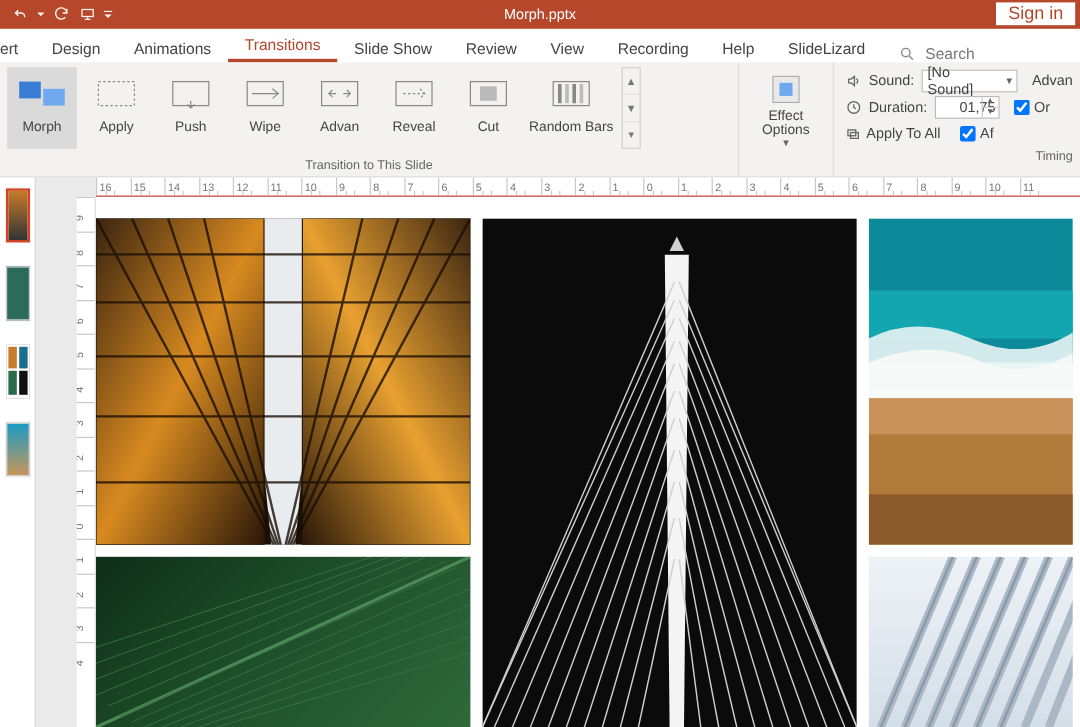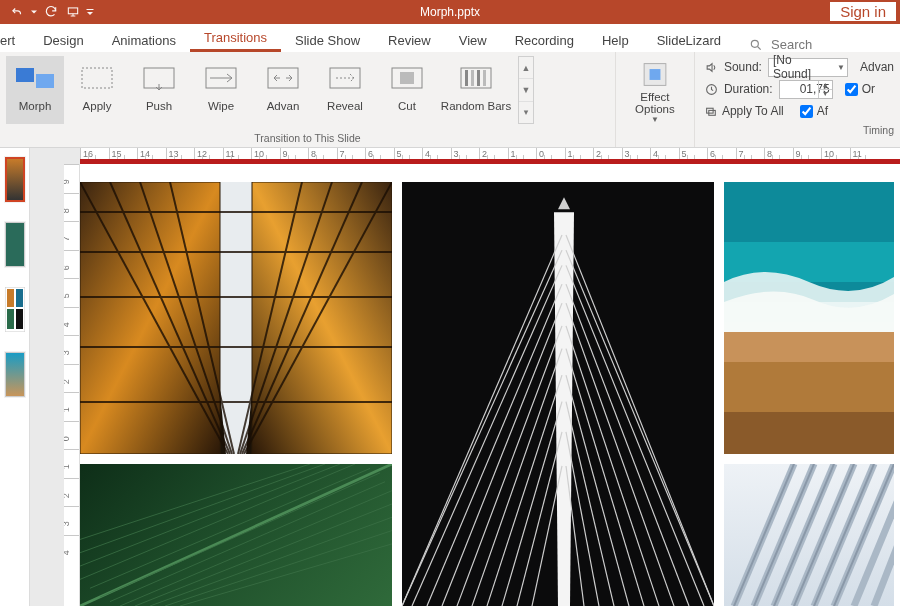--- a/index.html
+++ b/index.html
@@ -64,21 +64,21 @@
   .vscroll .arrow { height:16px; width:100%; display:flex; align-items:center; justify-content:center; font-size:8px; color:#888; }
   .vscroll .thumbdrag { width:9px; height:42px; background:#cfcfcf; margin-top:2px; }
 
   .thumb { width:22px; height:55px; margin:4px auto 10px auto; display:flex; align-items:center; justify-content:center; }
   .thumb-inner { width:20px; height:45px; background:#fff; border:1px solid #ccc; box-shadow: 0 0 0 1px rgba(0,0,0,0.05); }
   .thumb.sel .thumb-inner { border:2px solid #d04423; }
   .thumb3 svg { width:20px; height:45px; }
 
   .canvas-wrap { flex:1; position:relative; background:#eaeaea; }
 
-  .ruler-h { position:absolute; top:0; left:50px; right:0; height:16px; background:#fff; border-bottom:5px solid #b91c1c; overflow:hidden; font-size:9px; color:#777; }
+  .ruler-h { position:absolute; top:0; left:50px; right:0; height:16px; background:#fff; border-bottom:1px solid #b91c1c; overflow:hidden; font-size:9px; color:#777; }
   .ruler-h-inner { position:absolute; left:0; top:0; height:100%; display:flex; }
   .ruler-tick { width:28.5px; height:100%; border-left:1px solid #c8c8c8; display:flex; align-items:center; padding-left:2px; position:relative; }
   .ruler-tick::before, .ruler-tick::after { content:""; position:absolute; bottom:0; width:1px; height:4px; background:#c8c8c8; }
   .ruler-tick::before{ left: 7px;} .ruler-tick::after{ left: 14px;}
 
   .ruler-v { position:absolute; top:16px; left:34px; bottom:0; width:16px; background:#fff; border-right:1px solid #ddd; overflow:hidden; font-size:9px; color:#777; }
   .rv-tick { height:28.5px; border-top:1px solid #c8c8c8; display:flex; justify-content:center; padding-top:2px; position:relative; }
   .rv-tick span { transform: rotate(-90deg); display:block; margin-top:4px;}
 
   .slide-area { position:absolute; top:16px; left:50px; right:0; bottom:0; background:#fff; }

